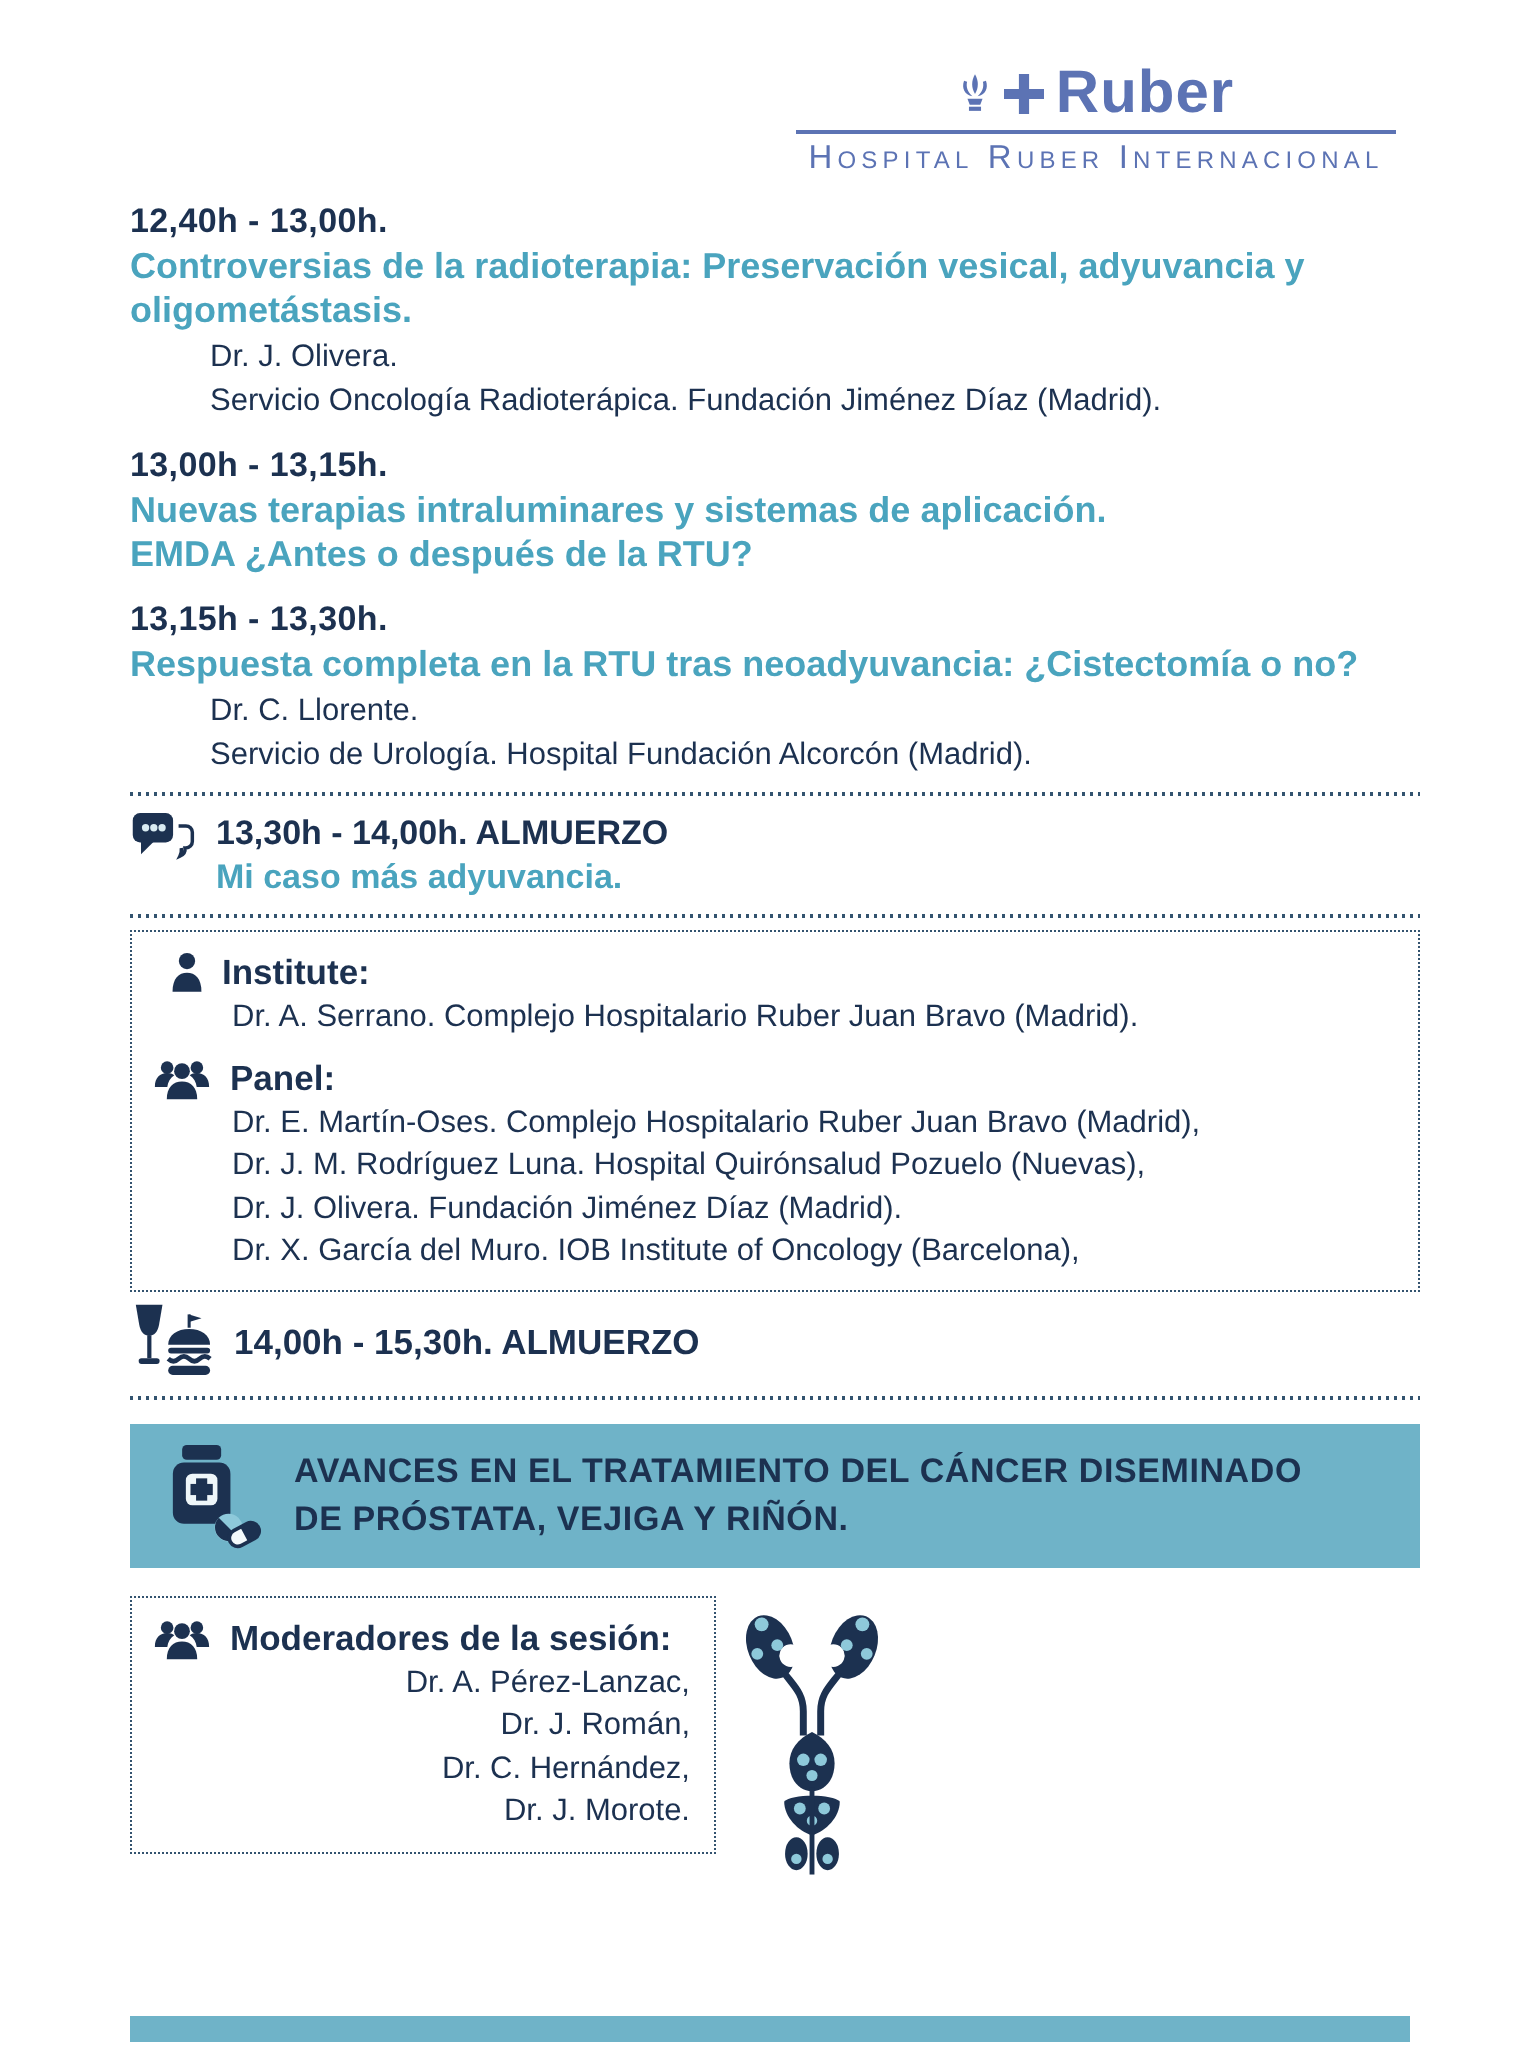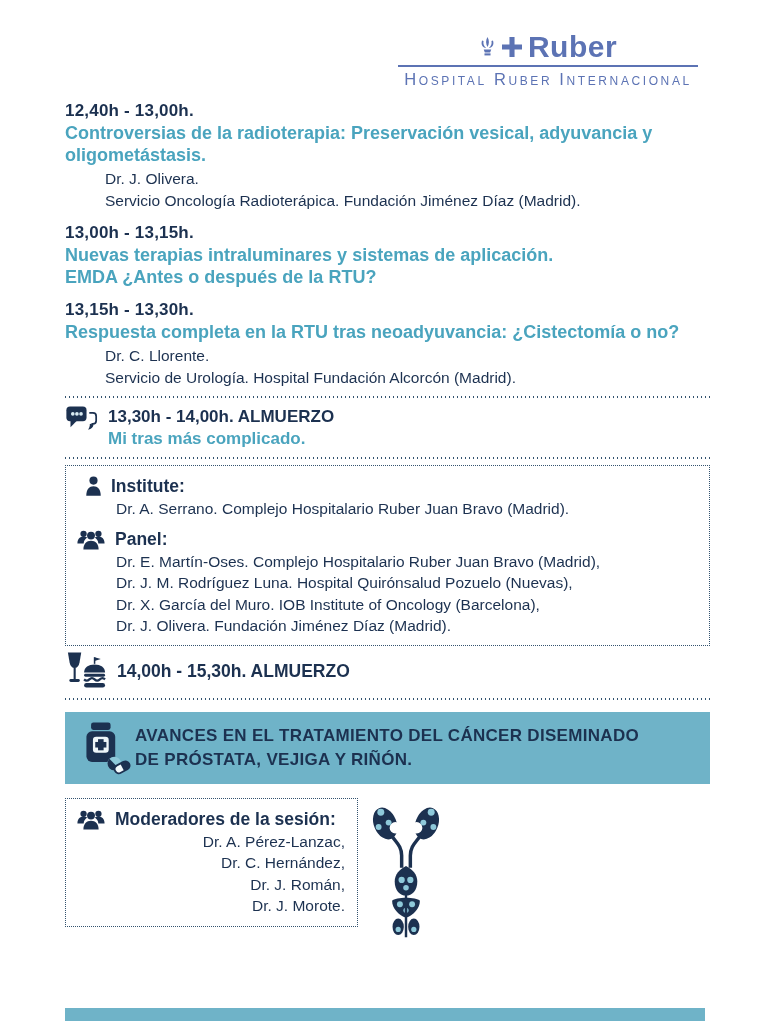--- a/index.html
+++ b/index.html
@@ -38,21 +38,21 @@
   .tealline{font-size:17px;font-weight:bold;color:var(--teal);line-height:22px;}
 
   .dotbox{border:1.5px dotted #33536f;padding:10px 14px 8px 10px;margin:6px 0 4px 0;}
   .grouphead{display:flex;align-items:center;gap:9px;margin-bottom:1px;}
   .grouphead .lbl{font-size:17.5px;font-weight:bold;}
   .names{margin-left:40px;}
   .names .credit{line-height:21.5px;}
   .panelgap{height:9px;}
 
   .banner{margin-top:12px;background:var(--banner);display:flex;align-items:center;
-    gap:4px;padding:9px 14px;width:645px;}
+    gap:16px;padding:9px 14px;width:645px;}
   .banner .btxt{font-size:17px;font-weight:bold;line-height:23.5px;letter-spacing:.3px;color:var(--navy);}
 
   .modbox{border:1.5px dotted #33536f;margin-top:14px;width:293px;padding:10px 12px 9px 10px;}
   .modbox .names .credit{line-height:21.5px;text-align:right;}
 
   .kidneys{position:absolute;left:366px;top:800px;}
   .bottombar{position:absolute;left:65px;top:1008px;width:640px;height:13px;background:var(--banner);}
 
   .icon{flex:none;display:block;}
 </style>
@@ -114,21 +114,21 @@
       <circle cx="8.5" cy="9.5" r="2" fill="#d9ebf2"></circle>
       <circle cx="13" cy="9.5" r="2" fill="#d9ebf2"></circle>
       <circle cx="17.5" cy="9.5" r="2" fill="#d9ebf2"></circle>
       <path d="M26.5 8.5 h4 a3.5 3.5 0 0 1 3.5 3.5 v5 a3.5 3.5 0 0 1 -3.5 3.5 h-0.5 c0.3 2.2 -0.7 3.6 -2.8 4.5 0.9 -1.8 1 -3 0.8 -4.5" fill="none" stroke="#1c3150" stroke-width="1.9"></path>
     </svg>
     <div class="txt">
       <div class="boldline">
         <span>13,30h - 14,00h.</span>
         <span>ALMUERZO</span>
       </div>
-      <div class="tealline">Mi tras más complicado.</div>
+      <div class="tealline">Mi caso más adyuvancia.</div>
     </div>
   </div>
 
   <div class="dotline" style="margin-bottom:0;"></div>
 
   <div class="dotbox">
     <div class="grouphead">
       <svg class="icon" width="17" height="21" viewBox="0 0 20 24" style="margin-left:9px;">
         <g fill="#1c3150">
           <circle cx="10" cy="5" r="4.8"></circle>
@@ -150,22 +150,22 @@
           <path d="M32.5 16.5 c0 -5.2 -2.9 -7.9 -7 -7.9 -1.6 0 -3 .4 -4.1 1.2 2.3 1.6 3.7 3.9 4 6.7 z"></path>
           <circle cx="17" cy="7.5" r="4.5"></circle>
           <path d="M8.3 23.5 c0 -6.7 3.6 -10.1 8.7 -10.1 s8.7 3.4 8.7 10.1 z"></path>
         </g>
       </svg>
       <span class="lbl">Panel:</span>
     </div>
     <div class="names">
       <div class="credit">Dr. E. Martín-Oses. Complejo Hospitalario Ruber Juan Bravo (Madrid),</div>
       <div class="credit">Dr. J. M. Rodríguez Luna. Hospital Quirónsalud Pozuelo (Nuevas),</div>
+      <div class="credit">Dr. J. Olivera. Fundación Jiménez Díaz (Madrid).</div>
       <div class="credit">Dr. X. García del Muro. IOB Institute of Oncology (Barcelona),</div>
-      <div class="credit">Dr. J. Olivera. Fundación Jiménez Díaz (Madrid).</div>
     </div>
   </div>
 
   <div class="iconrow" style="align-items:center;margin:5px 0 4px 0;">
     <svg class="icon" width="42" height="40" viewBox="0 0 44 42">
       <g fill="#1c3150">
         <path d="M3 1.5 h14 l-1.8 10.5 c-.7 3.8 -2.6 5.8 -5.2 5.8 s-4.5 -2 -5.2 -5.8 z"></path>
         <rect x="9" y="17.5" width="2.2" height="12"></rect>
         <rect x="4.5" y="29.5" width="11" height="3" rx="1.5"></rect>
         <line x1="31" y1="13.5" x2="31" y2="6.5" stroke="#1c3150" stroke-width="1.6"></line>
@@ -215,22 +215,22 @@
           <circle cx="25.5" cy="5.5" r="3.6"></circle>
           <path d="M32.5 16.5 c0 -5.2 -2.9 -7.9 -7 -7.9 -1.6 0 -3 .4 -4.1 1.2 2.3 1.6 3.7 3.9 4 6.7 z"></path>
           <circle cx="17" cy="7.5" r="4.5"></circle>
           <path d="M8.3 23.5 c0 -6.7 3.6 -10.1 8.7 -10.1 s8.7 3.4 8.7 10.1 z"></path>
         </g>
       </svg>
       <span class="lbl">Moderadores de la sesión:</span>
     </div>
     <div class="names">
       <div class="credit">Dr. A. Pérez-Lanzac,</div>
+      <div class="credit">Dr. J. Román,</div>
       <div class="credit">Dr. C. Hernández,</div>
-      <div class="credit">Dr. J. Román,</div>
       <div class="credit">Dr. J. Morote.</div>
     </div>
   </div>
 
 </div>
 
 <svg class="kidneys" width="80" height="139" viewBox="0 0 92 160">
   <g transform="rotate(-22 22 27)">
     <ellipse cx="22" cy="27" rx="13" ry="19" fill="#1c3150"></ellipse>
     <circle cx="31" cy="36" r="6.5" fill="#fff"></circle>

